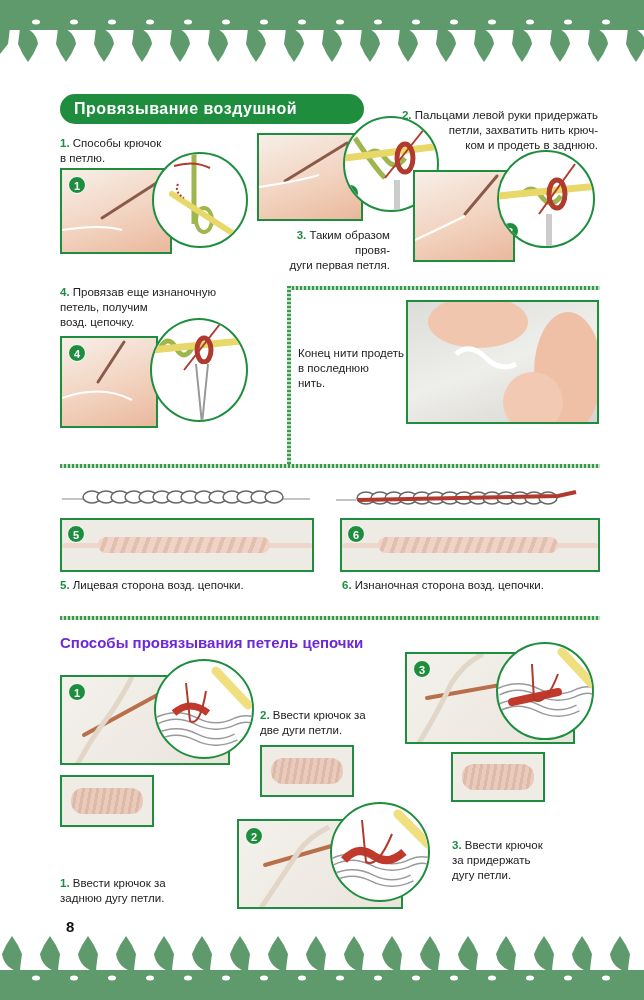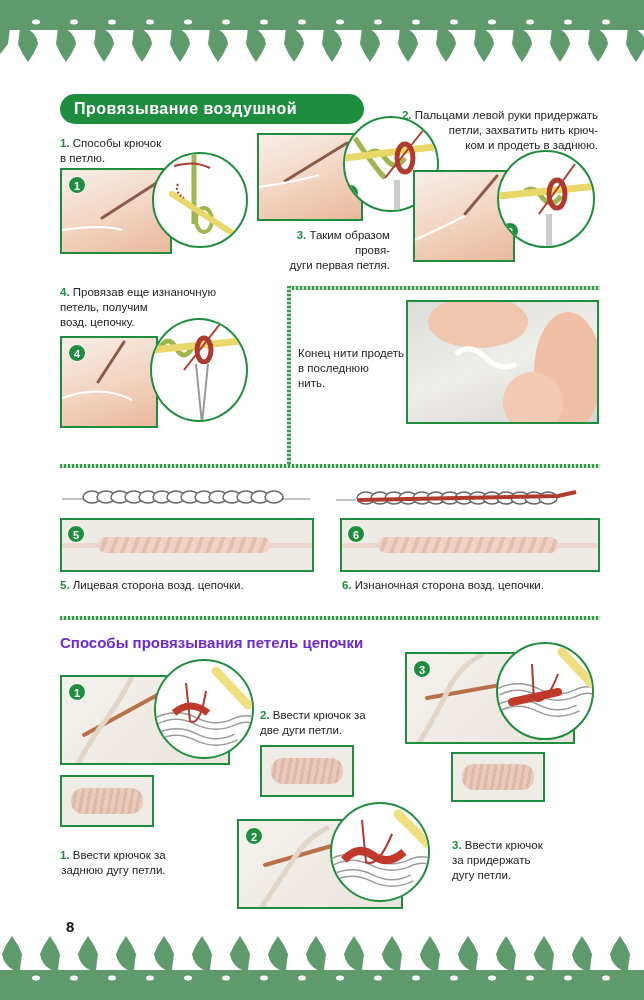--- a/index.html
+++ b/index.html
@@ -304,21 +304,21 @@
     <path d="M0 76 q20 -10 40 0 q20 10 40 0" stroke="#999" stroke-width="8" fill="none"></path>
     <path d="M0 76 q20 -10 40 0 q20 10 40 0" stroke="#fff" stroke-width="5" fill="none"></path>
     <path d="M18 52 q16 -14 34 0" stroke="#c0392b" stroke-width="7" fill="none"></path>
     <path d="M30 22 L34 60 Q44 66 50 30" stroke="#b03a2e" stroke-width="2" fill="none"></path>
     <path d="M60 10 L92 44" stroke="#f0df7e" stroke-width="9" stroke-linecap="round"></path>
   </svg>
 </div>
 <div class="swatch" style="left:60px; top:775px; width:94px; height:52px;">
     <div class="knit"></div>
   </div>
-<div class="cap" style="left:60px; top:848px;text-align:right;">
+<div class="cap" style="left:60px; top:876px;">
   <span class="num">1.</span>
   <span>Ввести крючок за</span><br>
   <span>заднюю дугу петли.</span>
 </div>
 
 <div class="cap" style="left:260px; top:708px;">
   <span class="num">2.</span>
   <span>Ввести крючок за</span><br>
   <span>две дуги петли.</span>
 </div>

